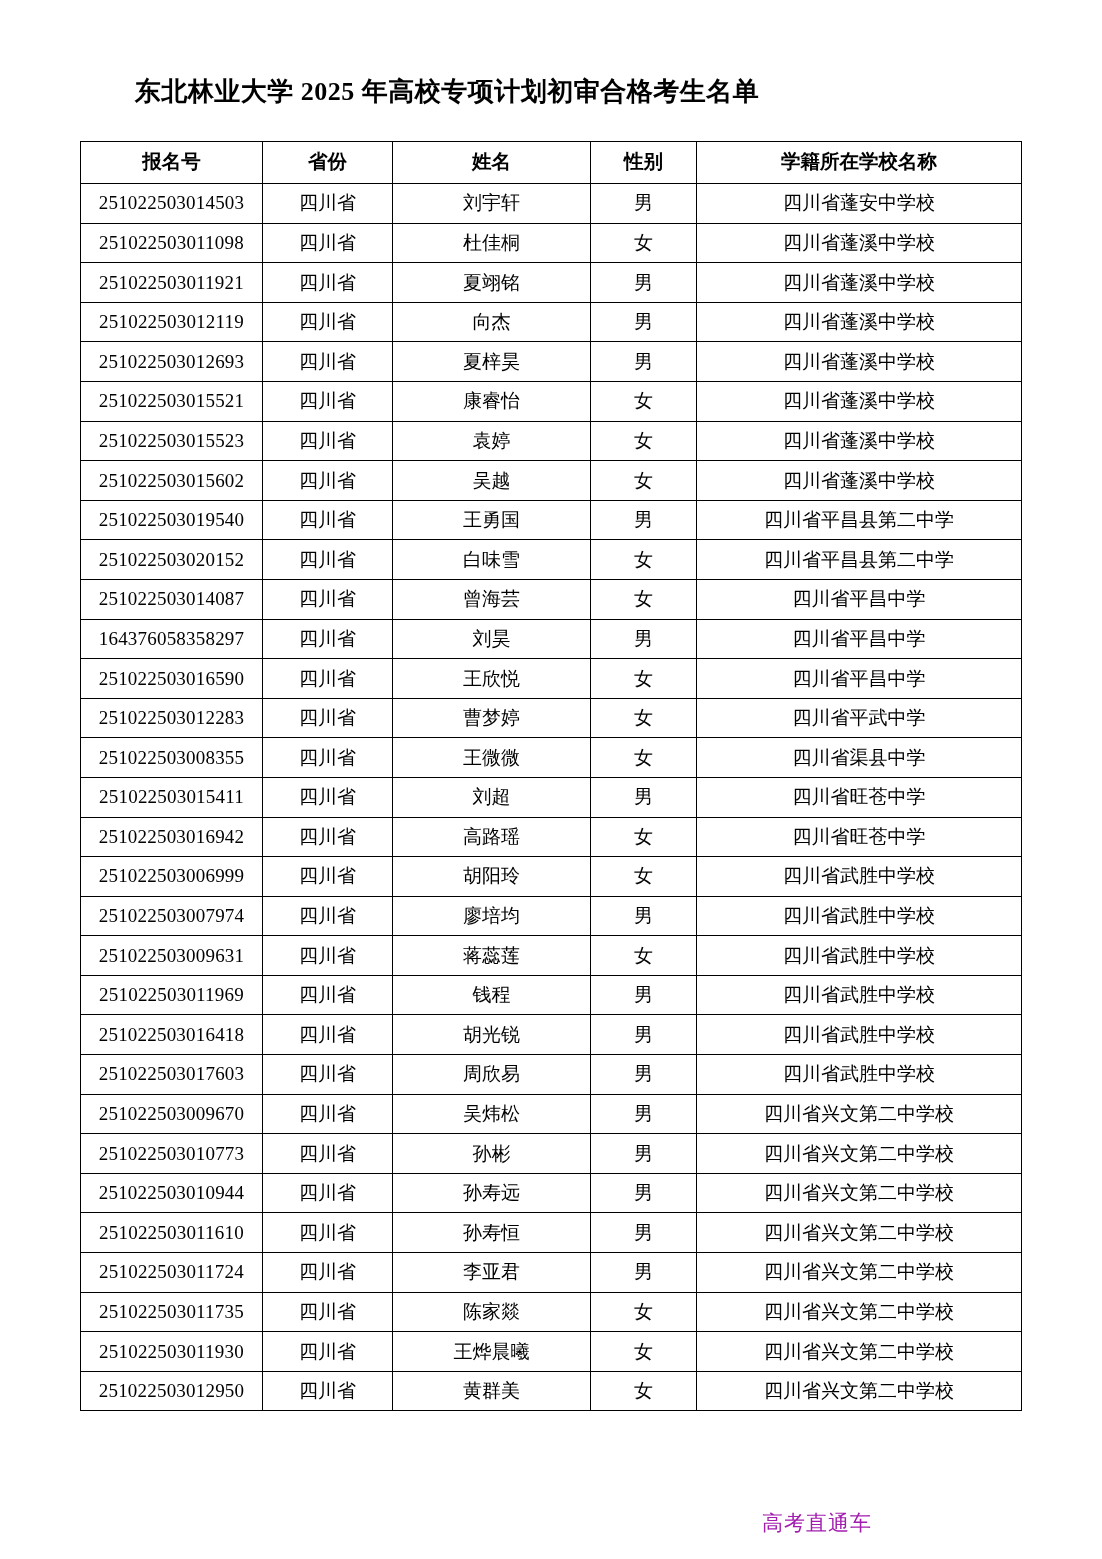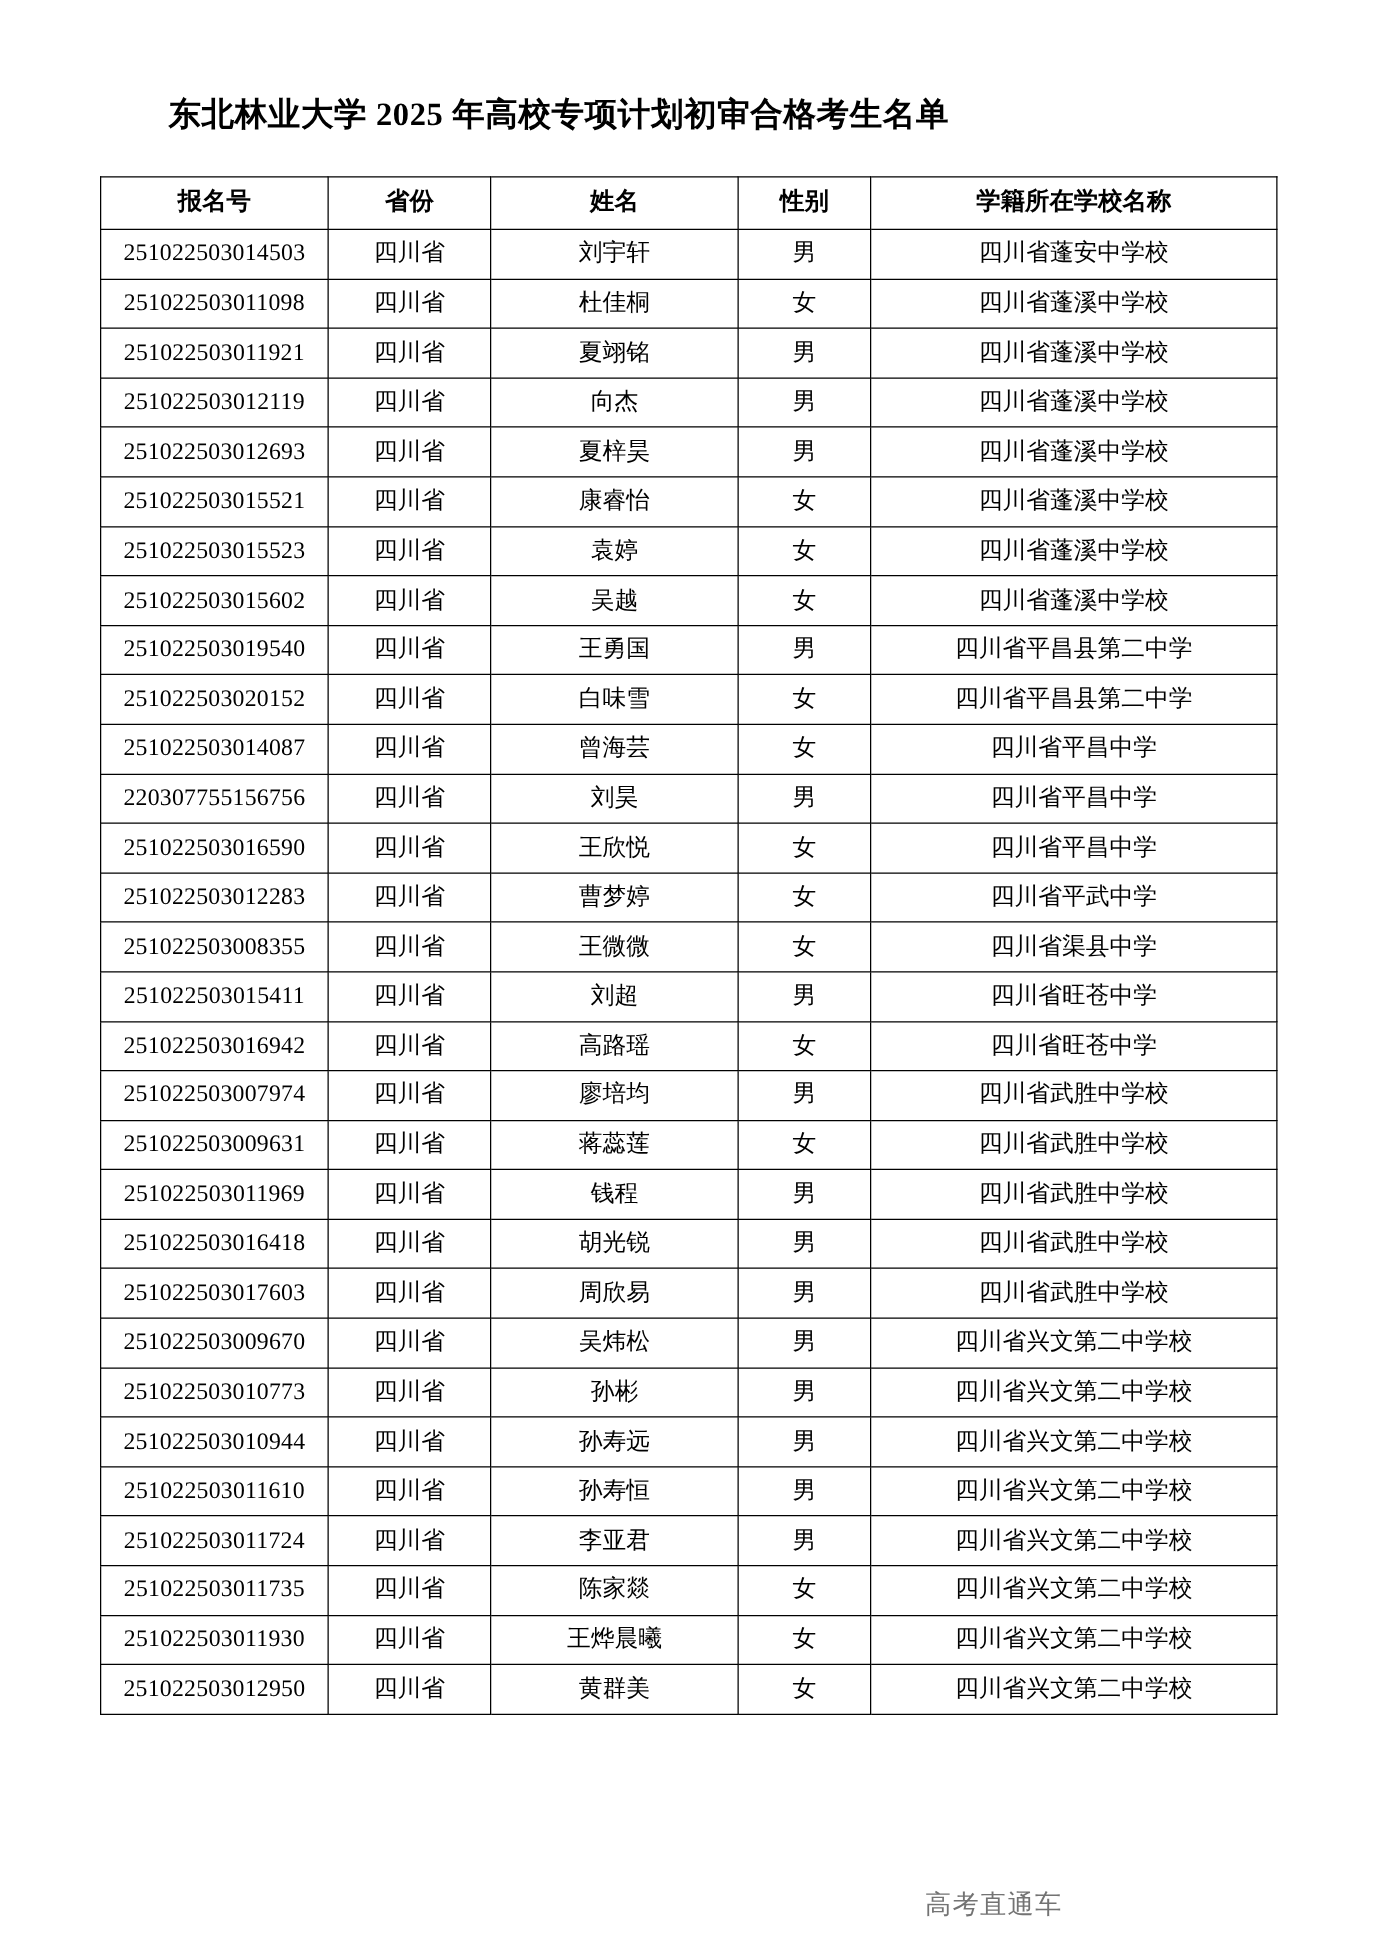--- a/index.html
+++ b/index.html
@@ -65,24 +65,24 @@
   col.c-name   { width: 198px; }
   col.c-gender { width: 106px; }
   col.c-school { width: 325px; }
 
   td.reg {
     font-size: 18.5px;
     letter-spacing: 0.2px;
   }
   .watermark {
     position: absolute;
-    right: 44px;
+    right: 22px;
     bottom: 22px;
     font-size: 21px;
-    color: #737373;
+    color: #a21caf;
     letter-spacing: 1px;
     font-family: Liberation Sans, sans-serif;
     user-select: none;
   }
 </style>
 </head>
 <body>
 
 <div class="page">
 
@@ -178,21 +178,21 @@
             <td>四川省平昌县第二中学</td>
           </tr>
           <tr>
             <td class="reg">251022503014087</td>
             <td>四川省</td>
             <td>曾海芸</td>
             <td>女</td>
             <td>四川省平昌中学</td>
           </tr>
           <tr>
-            <td class="reg">220307755156756</td>
+            <td class="reg">164376058358297</td>
             <td>四川省</td>
             <td>刘昊</td>
             <td>男</td>
             <td>四川省平昌中学</td>
           </tr>
           <tr>
             <td class="reg">251022503016590</td>
             <td>四川省</td>
             <td>王欣悦</td>
             <td>女</td>
@@ -218,20 +218,27 @@
             <td>刘超</td>
             <td>男</td>
             <td>四川省旺苍中学</td>
           </tr>
           <tr>
             <td class="reg">251022503016942</td>
             <td>四川省</td>
             <td>高路瑶</td>
             <td>女</td>
             <td>四川省旺苍中学</td>
+          </tr>
+          <tr>
+            <td class="reg">251022503006999</td>
+            <td>四川省</td>
+            <td>胡阳玲</td>
+            <td>女</td>
+            <td>四川省武胜中学校</td>
           </tr>
           <tr>
             <td class="reg">251022503007974</td>
             <td>四川省</td>
             <td>廖培均</td>
             <td>男</td>
             <td>四川省武胜中学校</td>
           </tr>
           <tr>
             <td class="reg">251022503009631</td>

